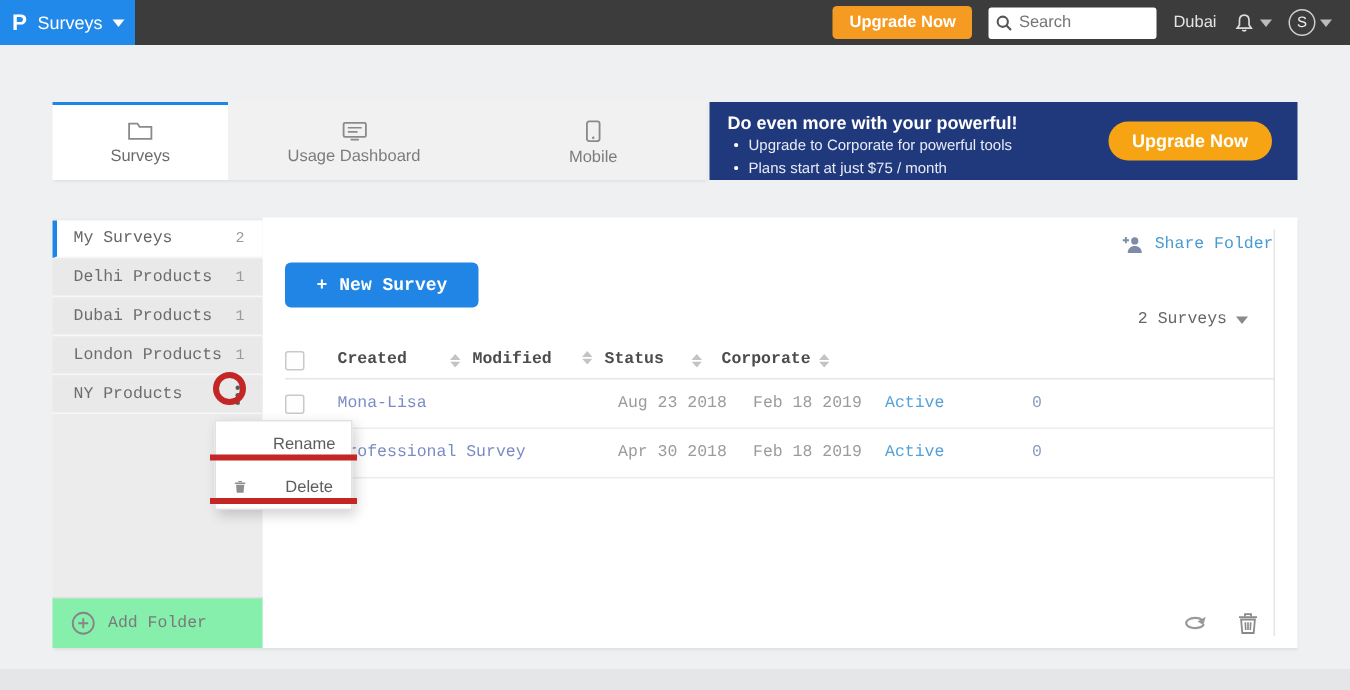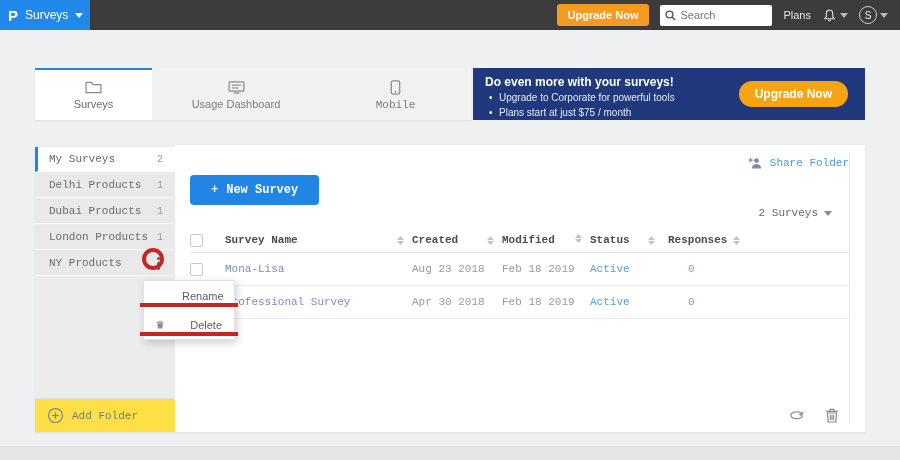--- a/index.html
+++ b/index.html
@@ -22,40 +22,40 @@
   .topbar-right { margin-left:auto; display:flex; align-items:center; gap:11px; padding-right:12px; }
   .btn-upgrade-top { background:#f59b22; color:#fff; font-weight:bold; font-size:11px; padding:5px 11px; border-radius:3px; border:none; cursor:pointer; font-family:inherit; }
   .searchbox { background:#fff; border-radius:2px; height:21px; width:112px; display:flex; align-items:center; padding:0 5px; gap:4px; }
   .searchbox input { border:none; outline:none; width:80px; font-size:11px; font-family:inherit; color:#444; background:transparent; }
   .help { color:#e4e4e4; font-size:11px; cursor:pointer; }
   .bell-wrap, .avatar-wrap { display:flex; align-items:center; gap:3px; cursor:pointer; }
   .avatar { width:18px; height:18px; border:1px solid #cfcfcf; border-radius:50%; color:#eee; font-size:10px; display:flex; align-items:center; justify-content:center; }
   
   .tabs { position:absolute; left:35px; top:68px; width:436px; height:52px; background:#f1f1f2; display:flex; box-shadow:0 1px 2px rgba(0,0,0,.07); }
   .tab { display:flex; flex-direction:column; align-items:center; justify-content:center; gap:4px; color:#7c7c7c; cursor:pointer; border-top:2px solid transparent; }
-  .tab.t0 { width:117px; } .tab.t1 { width:168px; } .tab.t2 { width:151px;font-family:Liberation Mono, monospace; }
+  .tab.t0 { width:117px; } .tab.t1 { width:168px; } .tab.t2 { width:151px; }
   .tab.active { background:#fff; border-top:2px solid #1d86e8; color:#6b6b6b; }
   
   .banner { position:absolute; left:473px; top:68px; width:392px; height:52px; background:#20397c; color:#fff; padding:7px 12px; }
   .banner .btitle { font-size:12px; font-weight:bold; }
   .banner ul { list-style:none; margin-top:2px; }
   .banner li { font-size:10px; color:#e7ebf6; padding-left:14px; position:relative; line-height:1.45; }
   .banner li::before { content:"•"; position:absolute; left:4px; color:#fff; }
   .btn-upgrade-banner { position:absolute; right:17px; top:13px; height:26px; padding:0 16px; border-radius:13px; background:#f7a414; color:#fff; font-weight:bold; font-size:12px; border:none; cursor:pointer; font-family:inherit; }
   
   .panel { position:absolute; left:35px; top:145px; width:830px; height:287px; background:#fff; box-shadow:0 1px 2px rgba(0,0,0,.07);font-family:Liberation Mono, monospace; }
   
   .sidebar { position:absolute; left:0; top:0; width:140px; height:287px; background:#ececec; }
   .snav { position:absolute; left:0; top:2px; width:140px; }
   .sitem { height:25px; margin-bottom:1px; background:#e9e9ea; display:flex; align-items:center; padding:0 12px 0 14px; cursor:pointer; color:#6c6c6c; font-size:11px; border-bottom:1px solid #f7f7f7; }
   .sitem .cnt { margin-left:auto; color:#9a9a9a; font-size:10px; }
   .sitem.active { background:#fff; border-left:3px solid #1d86e8; padding-left:11px; color:#666; }
   .dots { margin-left:auto; display:flex; flex-direction:column; gap:2px; align-items:center; cursor:pointer; padding:2px 3px; }
   .dots i { width:3px; height:3px; border-radius:50%; background:#5a5a5a; display:block; }
-  .add-folder { position:absolute; left:0; bottom:0; width:140px; height:34px; background:#fde047; border-top:1px solid #dedede; display:flex; align-items:center; gap:8px; padding:0 12px; color:#7a7a7a; cursor:pointer; }
+  .add-folder { position:absolute; left:0; bottom:0; width:140px; height:34px; background:#86efac; border-top:1px solid #dedede; display:flex; align-items:center; gap:8px; padding:0 12px; color:#7a7a7a; cursor:pointer; }
   
   .share-folder { position:absolute; right:16px; top:12px; display:flex; align-items:center; gap:6px; color:#4a9ad4; cursor:pointer; font-size:11px; }
   .btn-new-survey { position:absolute; left:155px; top:30px; background:#2085e4; color:#fff; border:none; border-radius:4px; padding:8px 21px; font-size:12px; font-weight:bold; cursor:pointer; font-family:inherit; display:flex; gap:8px; align-items:center; }
   .count-dd { position:absolute; right:33px; top:62px; color:#666; display:flex; align-items:center; gap:6px; cursor:pointer;margin-left:16px; }
   .scroll-line { position:absolute; right:15px; top:8px; bottom:8px; width:1px; background:#e6e6e6; }
   
   .table { position:absolute; left:155px; top:83px; width:660px; }
   .thead, .trow { display:flex; align-items:center; }
   .thead { height:25px; border-bottom:1px solid #e5e5e5; font-weight:bold; color:#4c4c4c; }
   .trow { height:33px; border-bottom:1px solid #ededed; }
@@ -94,21 +94,21 @@
   </div>
   <div class="topbar-right">
     <button class="btn-upgrade-top">Upgrade Now</button>
     <div class="searchbox">
       <svg width="11" height="11" viewBox="0 0 11 11">
           <circle cx="4.5" cy="4.5" r="3.4" fill="none" stroke="#555" stroke-width="1.4"></circle>
           <line x1="7" y1="7" x2="10" y2="10" stroke="#555" stroke-width="1.4"></line>
         </svg>
       <input type="text" placeholder="Search" style="">
     </div>
-    <span class="help">Plans</span>
+    <span class="help">Dubai</span>
     <div class="bell-wrap">
       <svg width="15" height="15" viewBox="0 0 16 16">
           <path d="M8 2.2 C5.8 2.2 4.6 3.9 4.6 6 V9.2 L3 11.4 H13 L11.4 9.2 V6 C11.4 3.9 10.2 2.2 8 2.2 Z" fill="none" stroke="#dcdcdc" stroke-width="1.2"></path>
           <path d="M6.7 12.6 a1.4 1.4 0 0 0 2.6 0" fill="none" stroke="#dcdcdc" stroke-width="1.2"></path>
         </svg>
       <span class="caret gray"></span>
     </div>
     <div class="avatar-wrap">
       <span class="avatar">S</span>
       <span class="caret gray"></span>
@@ -135,21 +135,21 @@
   <div class="tab t2">
     <svg width="11" height="15" viewBox="0 0 11 16">
         <rect x="1" y="1" width="9" height="14" rx="1.6" fill="none" stroke="#8a8a8a" stroke-width="1.3"></rect>
         <circle cx="5.5" cy="12.6" r="0.9" fill="#8a8a8a"></circle>
       </svg>
     <span>Mobile</span>
   </div>
 </div>
 
 <div class="banner">
-  <div class="btitle">Do even more with your surveys!</div>
+  <div class="btitle">Do even more with your powerful!</div>
   <ul>
     <li>Upgrade to Corporate for powerful tools</li>
     <li>Plans start at just $75 / month</li>
   </ul>
   <button class="btn-upgrade-banner">Upgrade Now</button>
 </div>
 
 <div class="panel">
 
   <div class="sidebar">
@@ -209,31 +209,20 @@
     <span class="caret" style="border-top-color:#8a8a8a;"></span>
   </div>
 
   <div class="scroll-line"></div>
 
   <div class="table">
     <div class="thead">
       <div class="col-check">
           <div class="checkbox"></div>
         </div>
-      <div class="col-name">
-        <span>Survey Name</span>
-        <span class="sorticon">
-            <svg width="7" height="4" viewBox="0 0 7 4">
-              <path d="M3.5 0 L7 4 H0 Z" fill="#c3c3c3"></path>
-            </svg>
-            <svg width="7" height="4" viewBox="0 0 7 4">
-              <path d="M3.5 4 L0 0 H7 Z" fill="#c3c3c3"></path>
-            </svg>
-          </span>
-      </div>
       <div class="col-created">
         <span>Created</span>
         <span class="sorticon">
             <svg width="7" height="4" viewBox="0 0 7 4">
               <path d="M3.5 0 L7 4 H0 Z" fill="#c3c3c3"></path>
             </svg>
             <svg width="7" height="4" viewBox="0 0 7 4">
               <path d="M3.5 4 L0 0 H7 Z" fill="#c3c3c3"></path>
             </svg>
           </span>
@@ -254,21 +243,21 @@
         <span class="sorticon">
             <svg width="7" height="4" viewBox="0 0 7 4">
               <path d="M3.5 0 L7 4 H0 Z" fill="#c3c3c3"></path>
             </svg>
             <svg width="7" height="4" viewBox="0 0 7 4">
               <path d="M3.5 4 L0 0 H7 Z" fill="#c3c3c3"></path>
             </svg>
           </span>
       </div>
       <div class="col-resp">
-        <span>Responses</span>
+        <span>Corporate</span>
         <span class="sorticon">
             <svg width="7" height="4" viewBox="0 0 7 4">
               <path d="M3.5 0 L7 4 H0 Z" fill="#c3c3c3"></path>
             </svg>
             <svg width="7" height="4" viewBox="0 0 7 4">
               <path d="M3.5 4 L0 0 H7 Z" fill="#c3c3c3"></path>
             </svg>
           </span>
       </div>
     </div>

